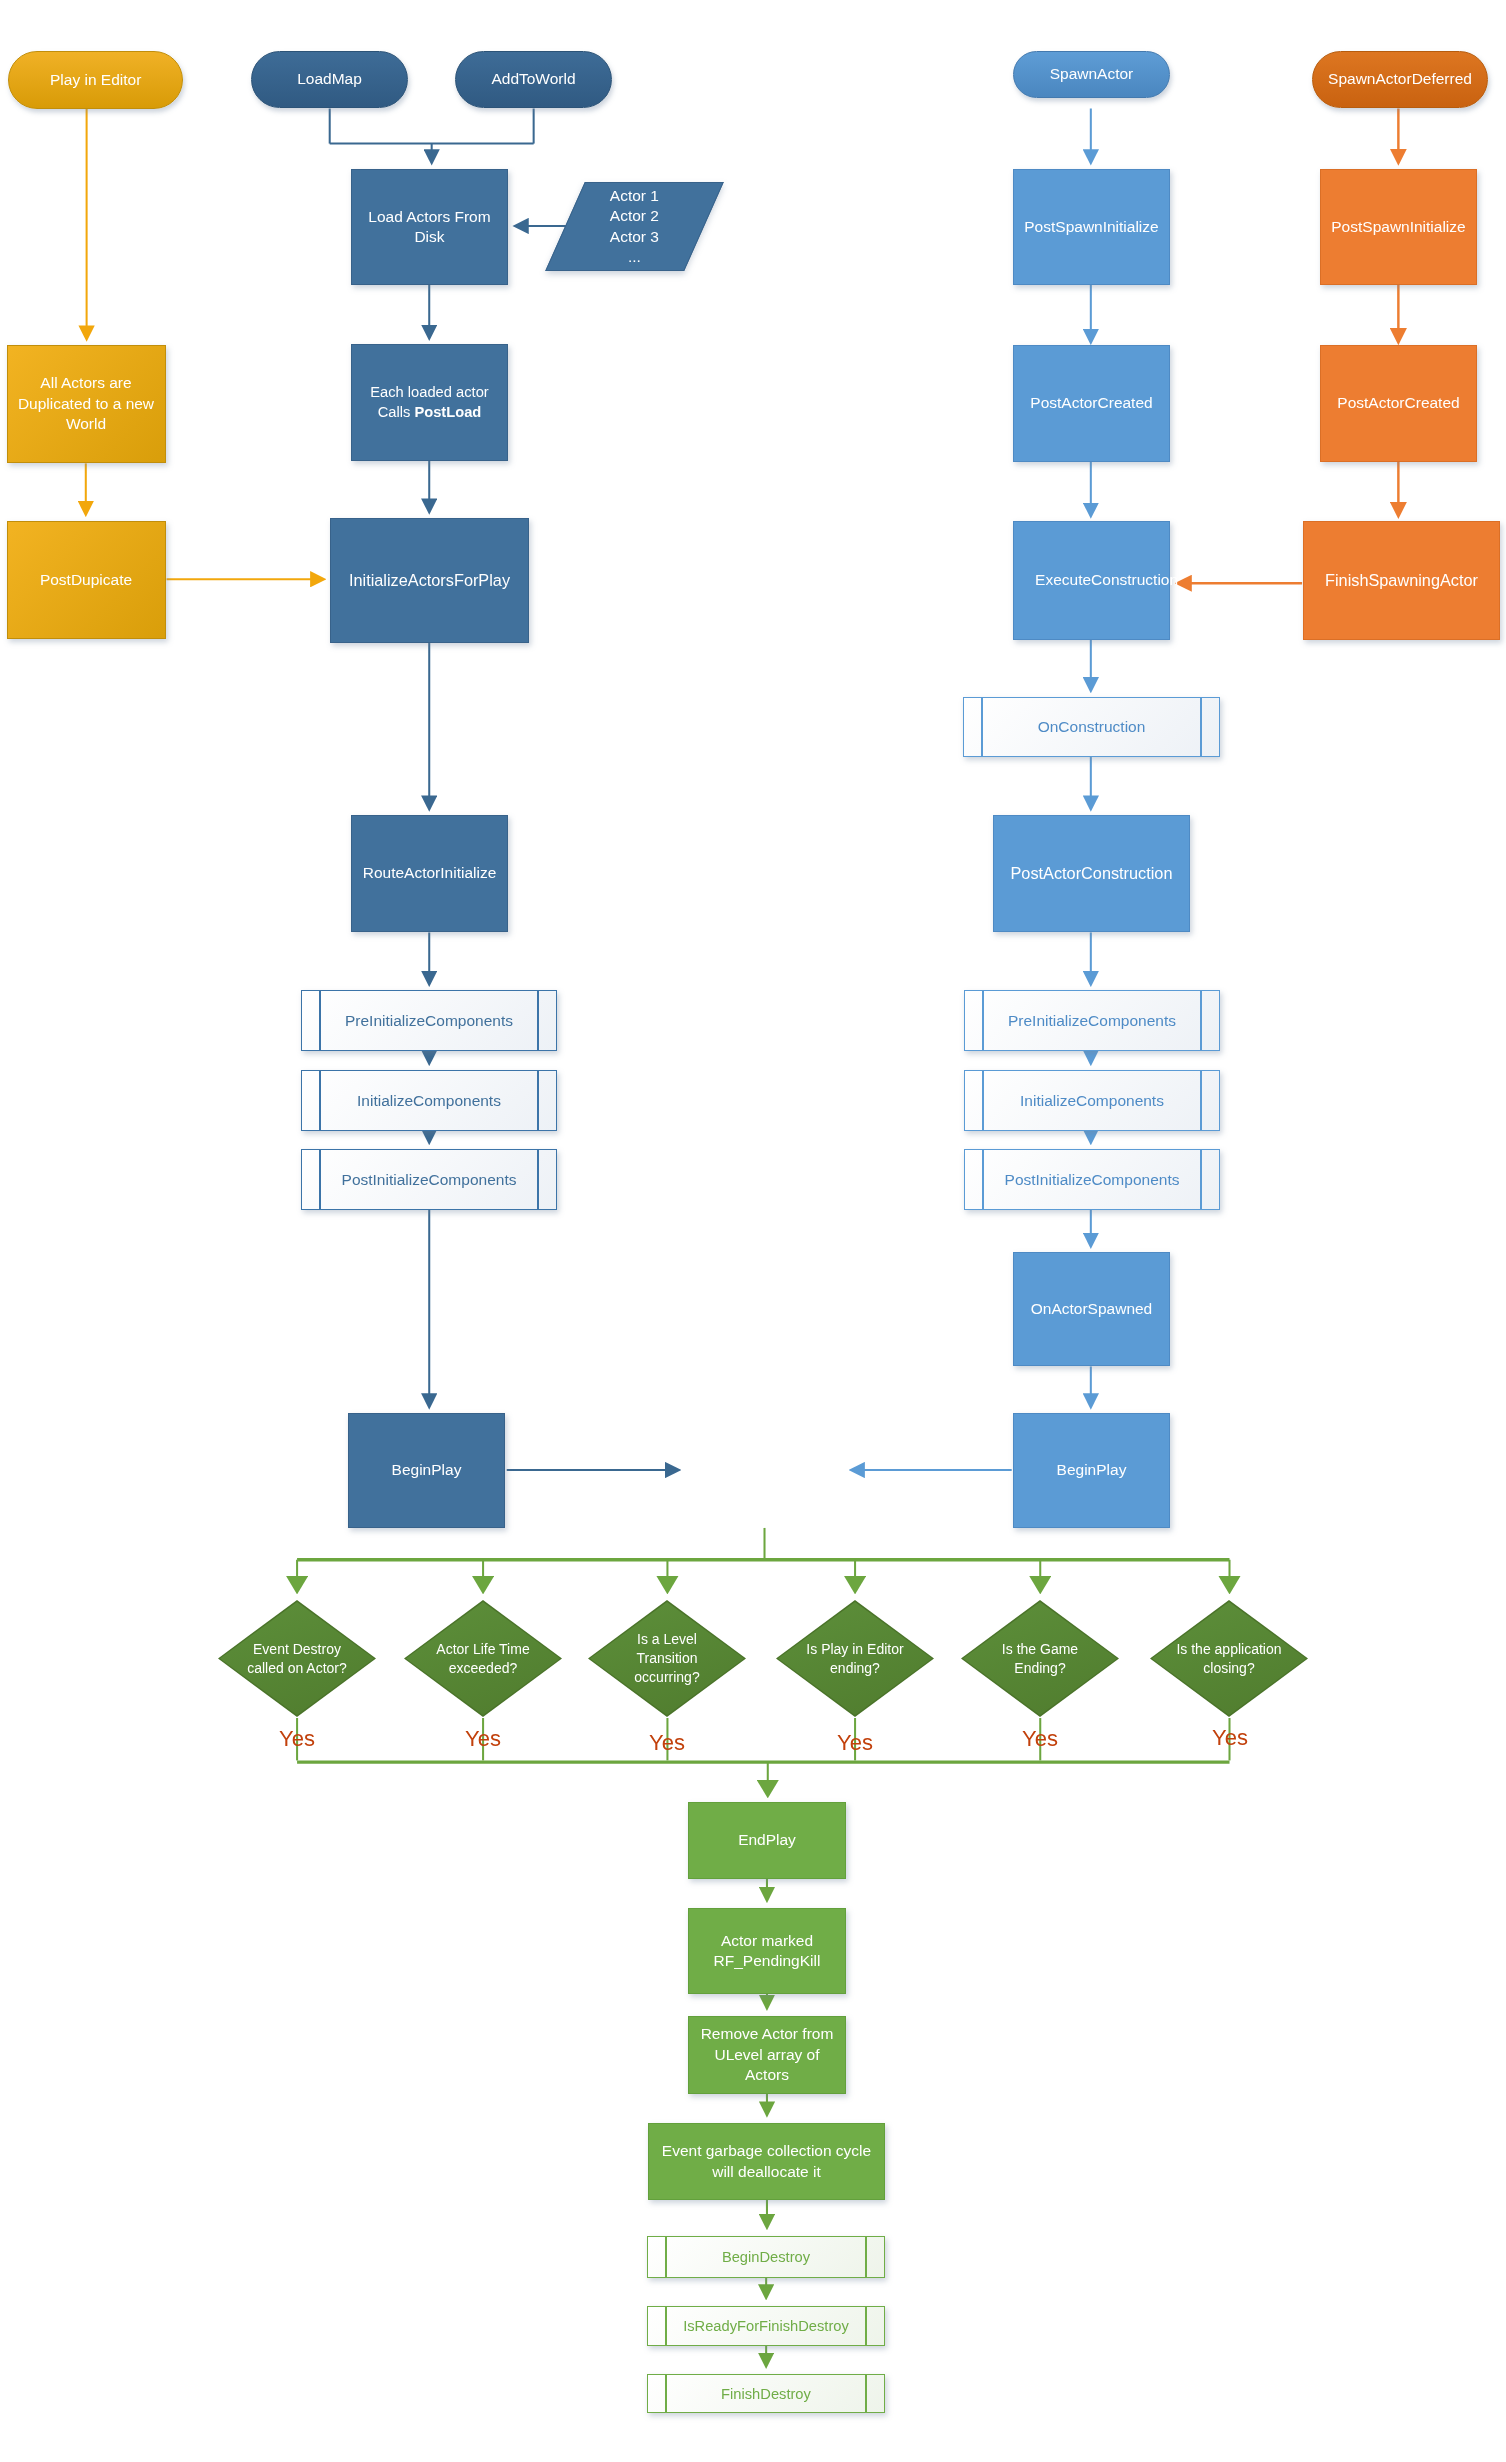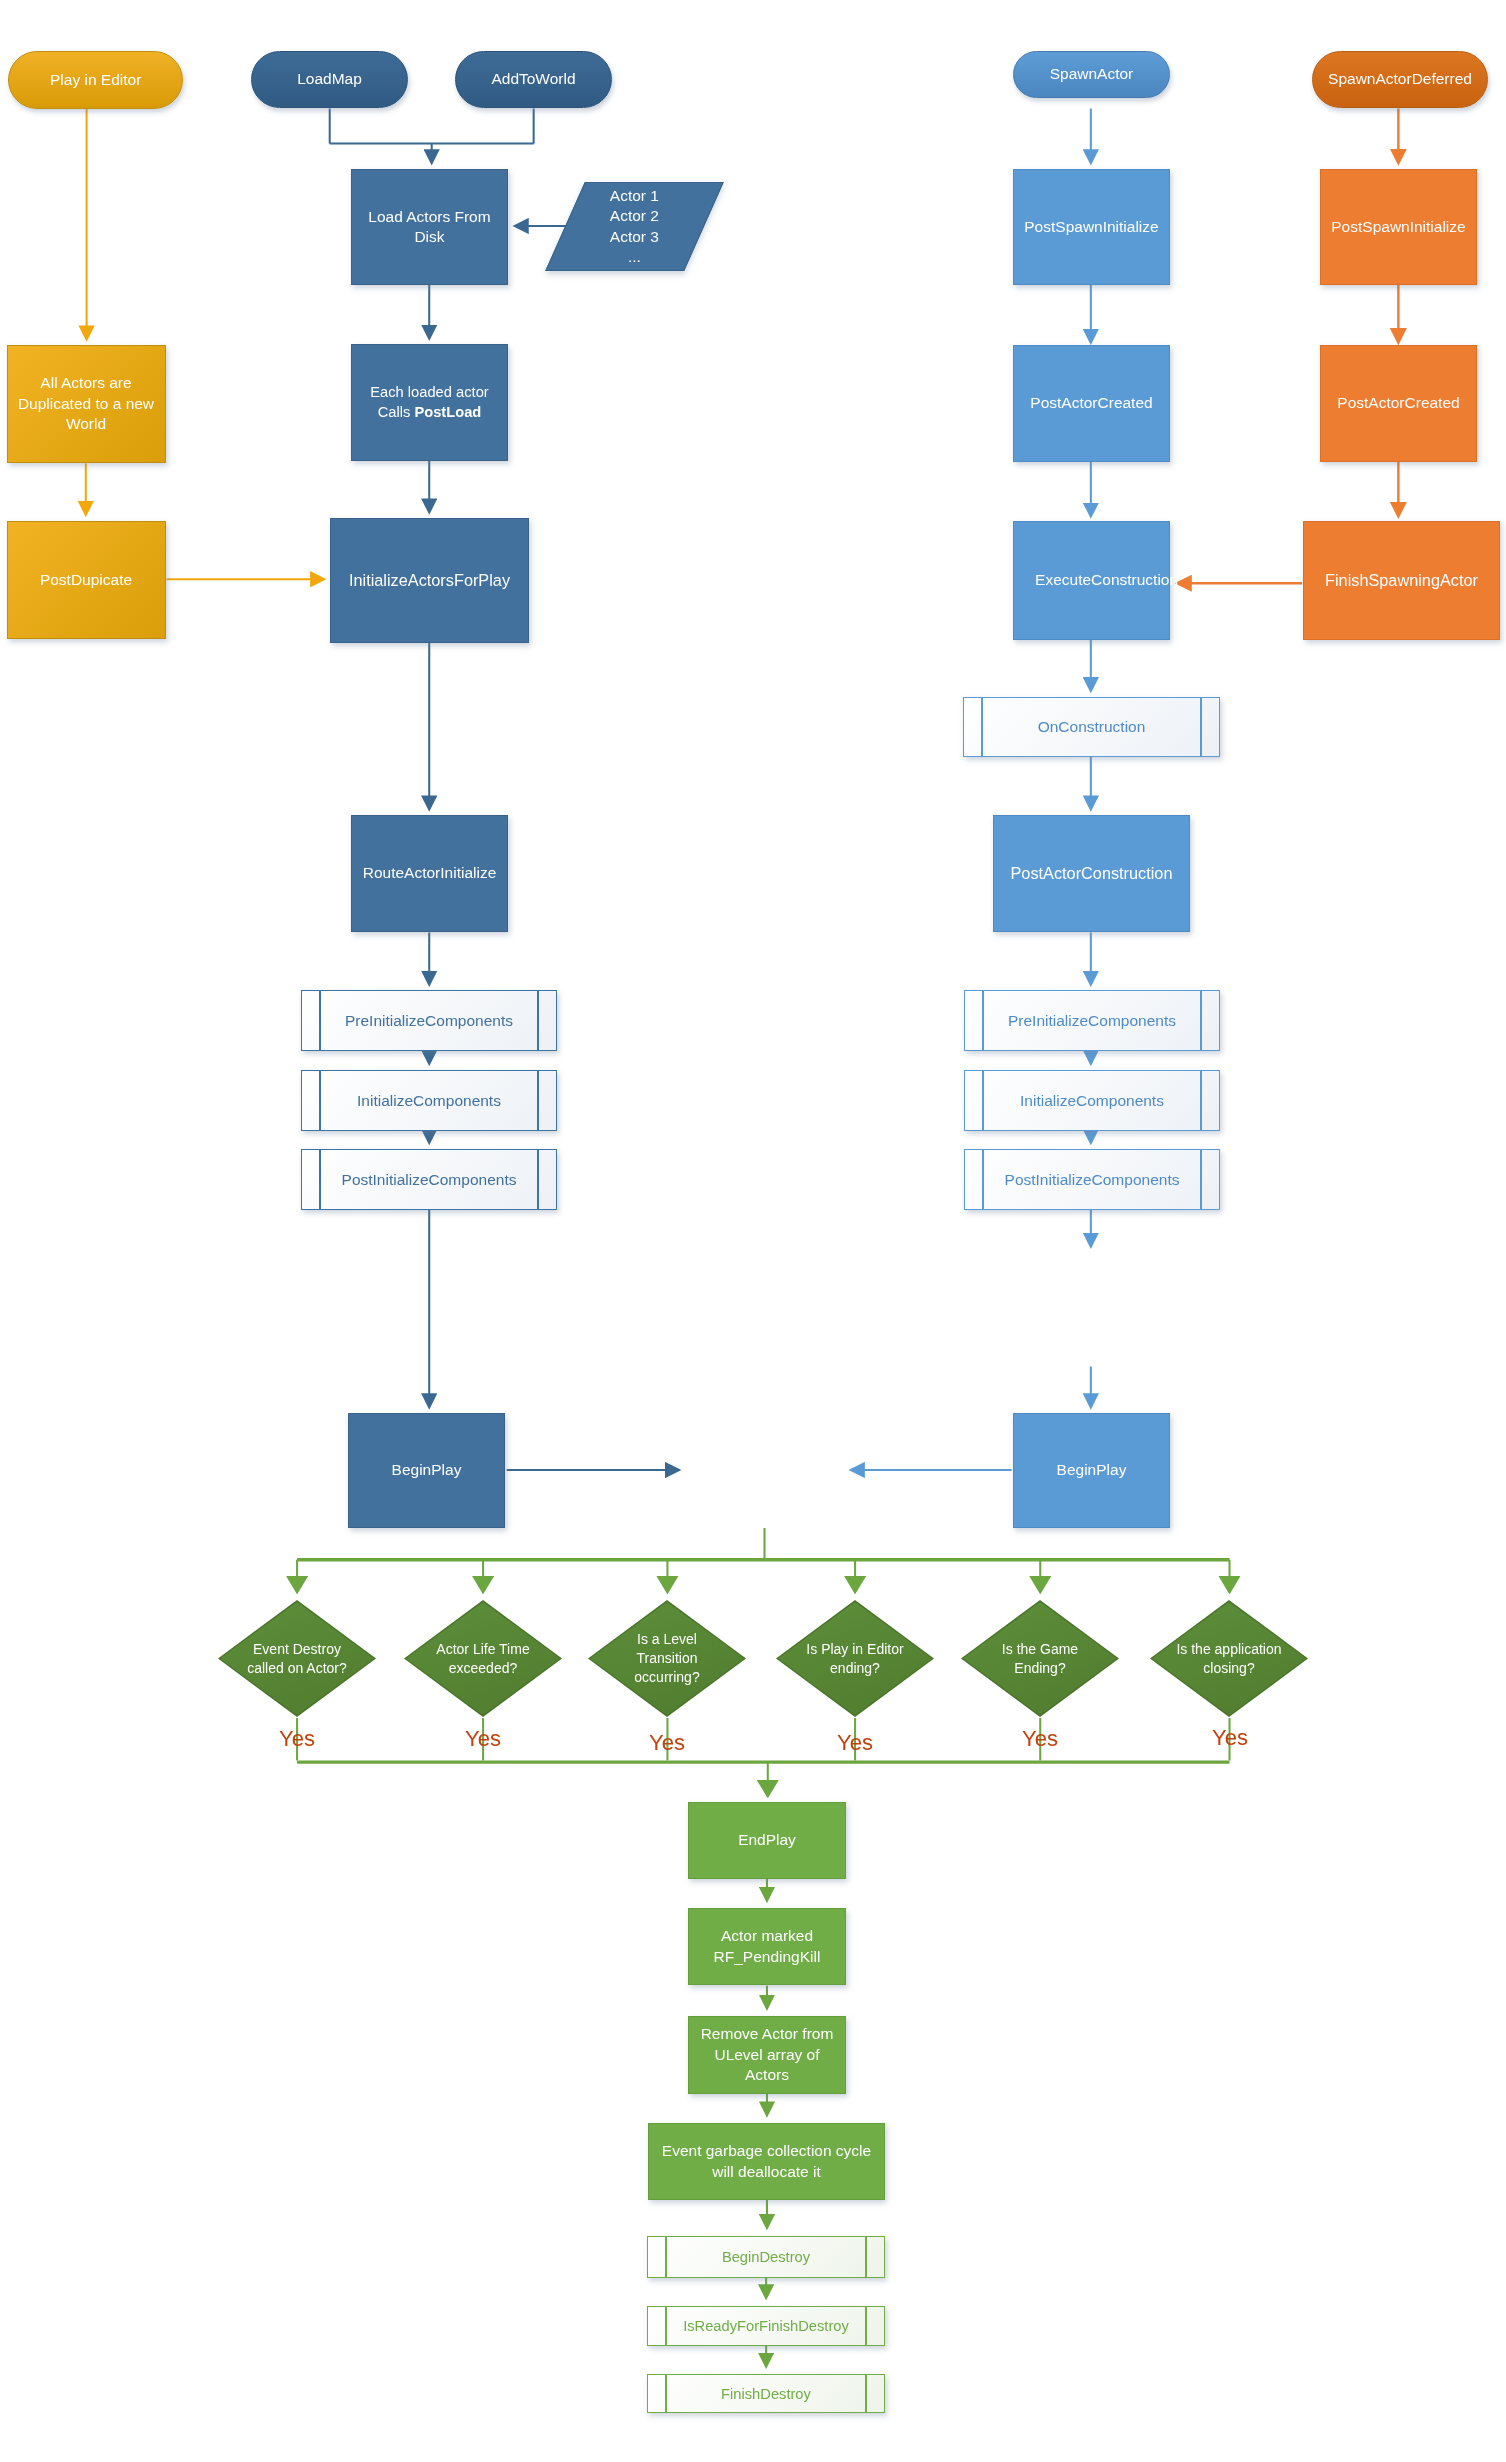--- a/index.html
+++ b/index.html
@@ -227,20 +227,23 @@
 <div class="sub sub-lb shadow" style="left:964px;top:1070px;width:256px;height:61px;">
   <i class="bar bl"></i>
   <span>InitializeComponents</span>
   <i class="bar br"></i>
 </div>
 <div class="sub sub-lb shadow" style="left:964px;top:1149px;width:256px;height:61px;">
   <i class="bar bl"></i>
   <span>PostInitializeComponents</span>
   <i class="bar br"></i>
 </div>
+<div class="node box-lblue shadow" style="left:1013px;top:1252px;width:157px;height:114px;">
+  <span>OnActorSpawned</span>
+</div>
 <div class="node box-lblue shadow" style="left:1013px;top:1413px;width:157px;height:115px;">
   <span>BeginPlay</span>
 </div>
 
 <div class="node pill pill-orange shadow" style="left:1312px;top:51px;width:176px;height:57px;">
   <span>SpawnActorDeferred</span>
 </div>
 <div class="node box-orange shadow" style="left:1320px;top:169px;width:157px;height:116px;">
   <span>PostSpawnInitialize</span>
 </div>
@@ -286,21 +289,21 @@
 <span class="yes" style="left:297px;top:1726px;">Yes</span>
 <span class="yes" style="left:483px;top:1726px;">Yes</span>
 <span class="yes" style="left:667px;top:1730px;">Yes</span>
 <span class="yes" style="left:855px;top:1730px;">Yes</span>
 <span class="yes" style="left:1040px;top:1726px;">Yes</span>
 <span class="yes" style="left:1230px;top:1725px;">Yes</span>
 
 <div class="node box-green shadow" style="left:688px;top:1802px;width:158px;height:77px;">
   <span>EndPlay</span>
 </div>
-<div class="node box-green shadow" style="left:688px;top:1908px;width:158px;height:77px;">
+<div class="node box-green shadow" style="left:688px;top:1908px;width:158px;height:86px;">
   <span>Actor marked RF_PendingKill</span>
 </div>
 <div class="node box-green shadow" style="left:688px;top:2016px;width:158px;height:78px;">
   <span>Remove Actor from ULevel array of Actors</span>
 </div>
 <div class="node box-green shadow" style="left:648px;top:2123px;width:237px;height:77px;">
   <span>Event garbage collection cycle will deallocate it</span>
 </div>
 
 <div class="sub sub-gr shadow" style="left:647px;top:2236px;width:238px;height:42px;font-size:14.7px;">

